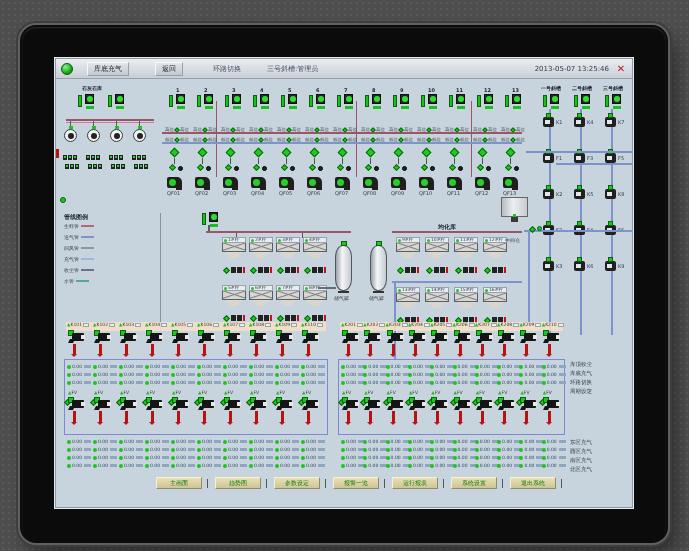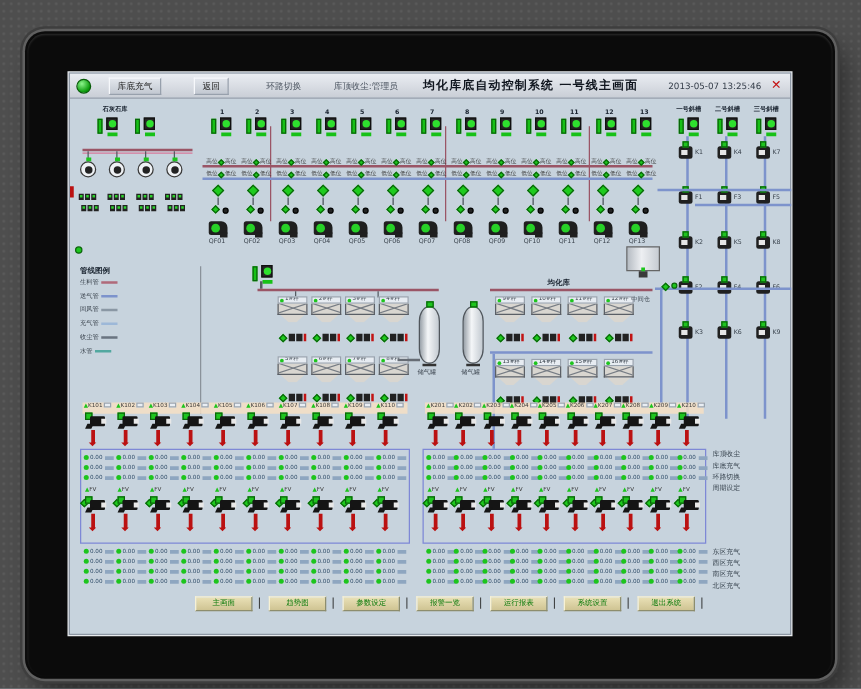--- a/index.html
+++ b/index.html
@@ -121,22 +121,21 @@
 <body>
 
 <div class="bezel"></div>
 
 <div class="win">
   <div class="tbar">
     <span class="orb"></span>
     <button class="tbtn b1">库底充气</button>
     <button class="tbtn b2">返回</button>
     <span class="tinfo i1">环路切换</span>
-    <span class="tinfo i2">库顶收尘:管理员</span>
-    <span class="ttitle">均化库底自动控制系统  一号线主画面</span>
+    <span class="tinfo i2">三号斜槽:管理员</span>
     <span class="tclock">2013-05-07 13:25:46</span>
     <span class="tclose">✕</span>
   </div>
   <div id="diagram" class="diagram">
       <div class="t5 dk" style="left: 120px; top: 8px;">1</div>
       <div class="vu" style="left: 113px; top: 14px;">
         <i class="vb"></i>
         <i class="vx"></i>
         <i class="vd"></i>
         <i class="vt"></i>

